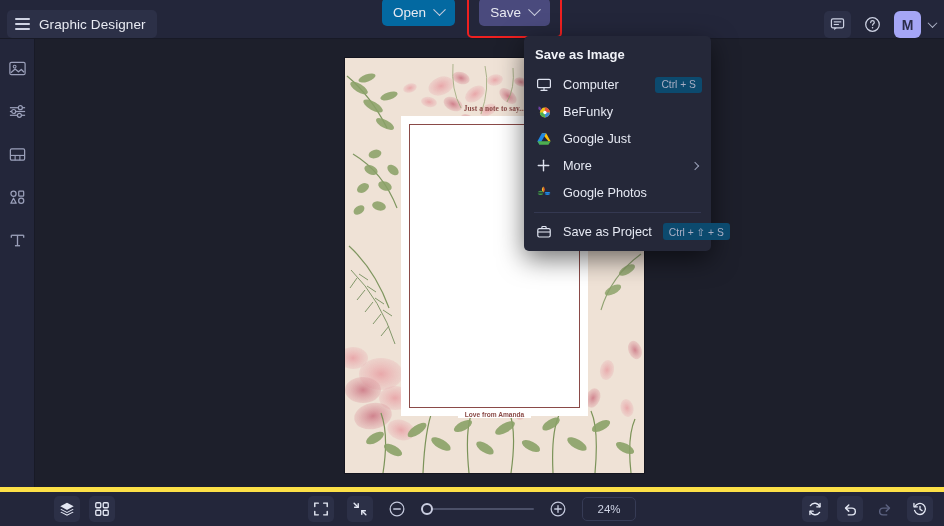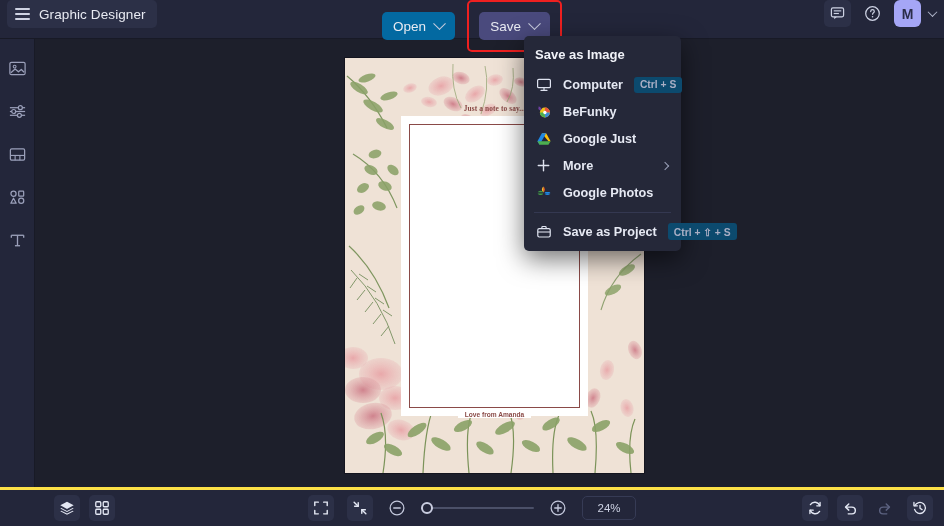--- a/index.html
+++ b/index.html
@@ -21,21 +21,21 @@
   }
 
   
   .topbar {
     position: absolute;
     top: 0; left: 0;
     width: 944px; height: 39px;
     background: #23263a;
     border-bottom: 1px solid #181a26;
     display: flex;
-    align-items: flex-start;
+    align-items: flex-end;
     z-index: 40;
   }
 
   .app-title-chip {
     display: flex;
     align-items: center;
     gap: 9px;
     height: 28px;
     margin-left: 7px;
     padding: 0 11px 0 8px;
@@ -200,21 +200,21 @@
     font-weight: bold;
     color: #8a4a47;
   }
 
   
   .bottombar {
     position: absolute;
     left: 0; bottom: 0;
     width: 944px; height: 39px;
     background: #23263a;
-    border-top: 3px solid #fde047;
+    border-top: 5px solid #fde047;
     display: flex;
     align-items: center;
     z-index: 30;
     text-align: right;
   }
   .bb-left { position: absolute; left: 54px; display: flex; gap: 9px; align-items: center; }
   .bb-center {
     position: absolute; left: 0; right: 0;
     display: flex; justify-content: center; align-items: center; gap: 13px;
     pointer-events: none;
@@ -260,42 +260,41 @@
     display: flex; align-items: center; justify-content: center;
     font-size: 11.5px; color: #cdd2e3;
     cursor: pointer;
   }
 
   
   .menu {
     position: absolute;
     top: 36px;
     left: 524px;
-    width: 157px;
+    width: 187px;
     background: #252839;
     border-radius: 5px;
     box-shadow: 0 8px 26px rgba(0,0,0,.55);
     padding: 8px 0 6px;
     z-index: 60;
   }
   .menu-title {
     font-size: 13px;
     font-weight: bold;
     color: #f0f2f8;
     padding: 3px 0 9px 11px;
   }
   .menu-item {
     display: flex;
     align-items: center;
     height: 27px;
     padding: 0 9px 0 11px;
     gap: 11px;
     cursor: pointer;
     position: relative;
-    font-weight: bold;
   }
   .menu-item .mi-icon {
     width: 17px; height: 17px;
     display: flex; align-items: center; justify-content: center;
     flex: 0 0 17px;
   }
   .menu-item .mi-label {
     font-size: 12.7px;
     color: #e6e9f3;
     white-space: nowrap;

